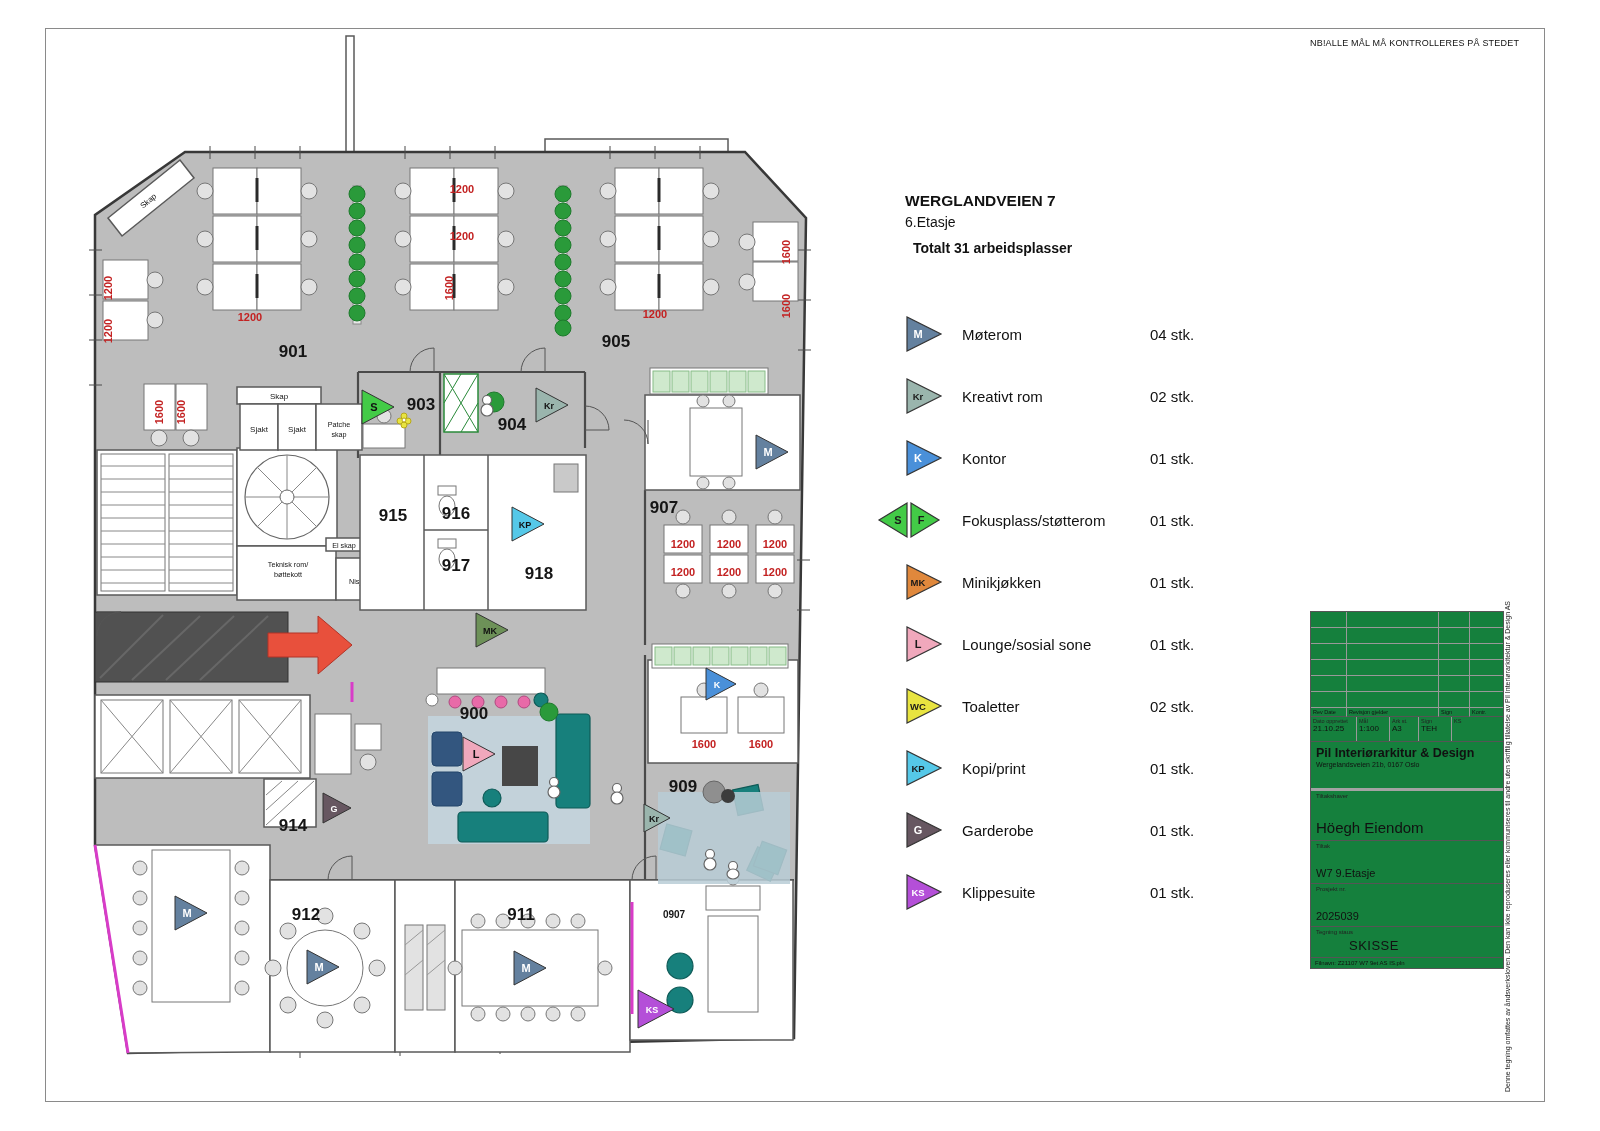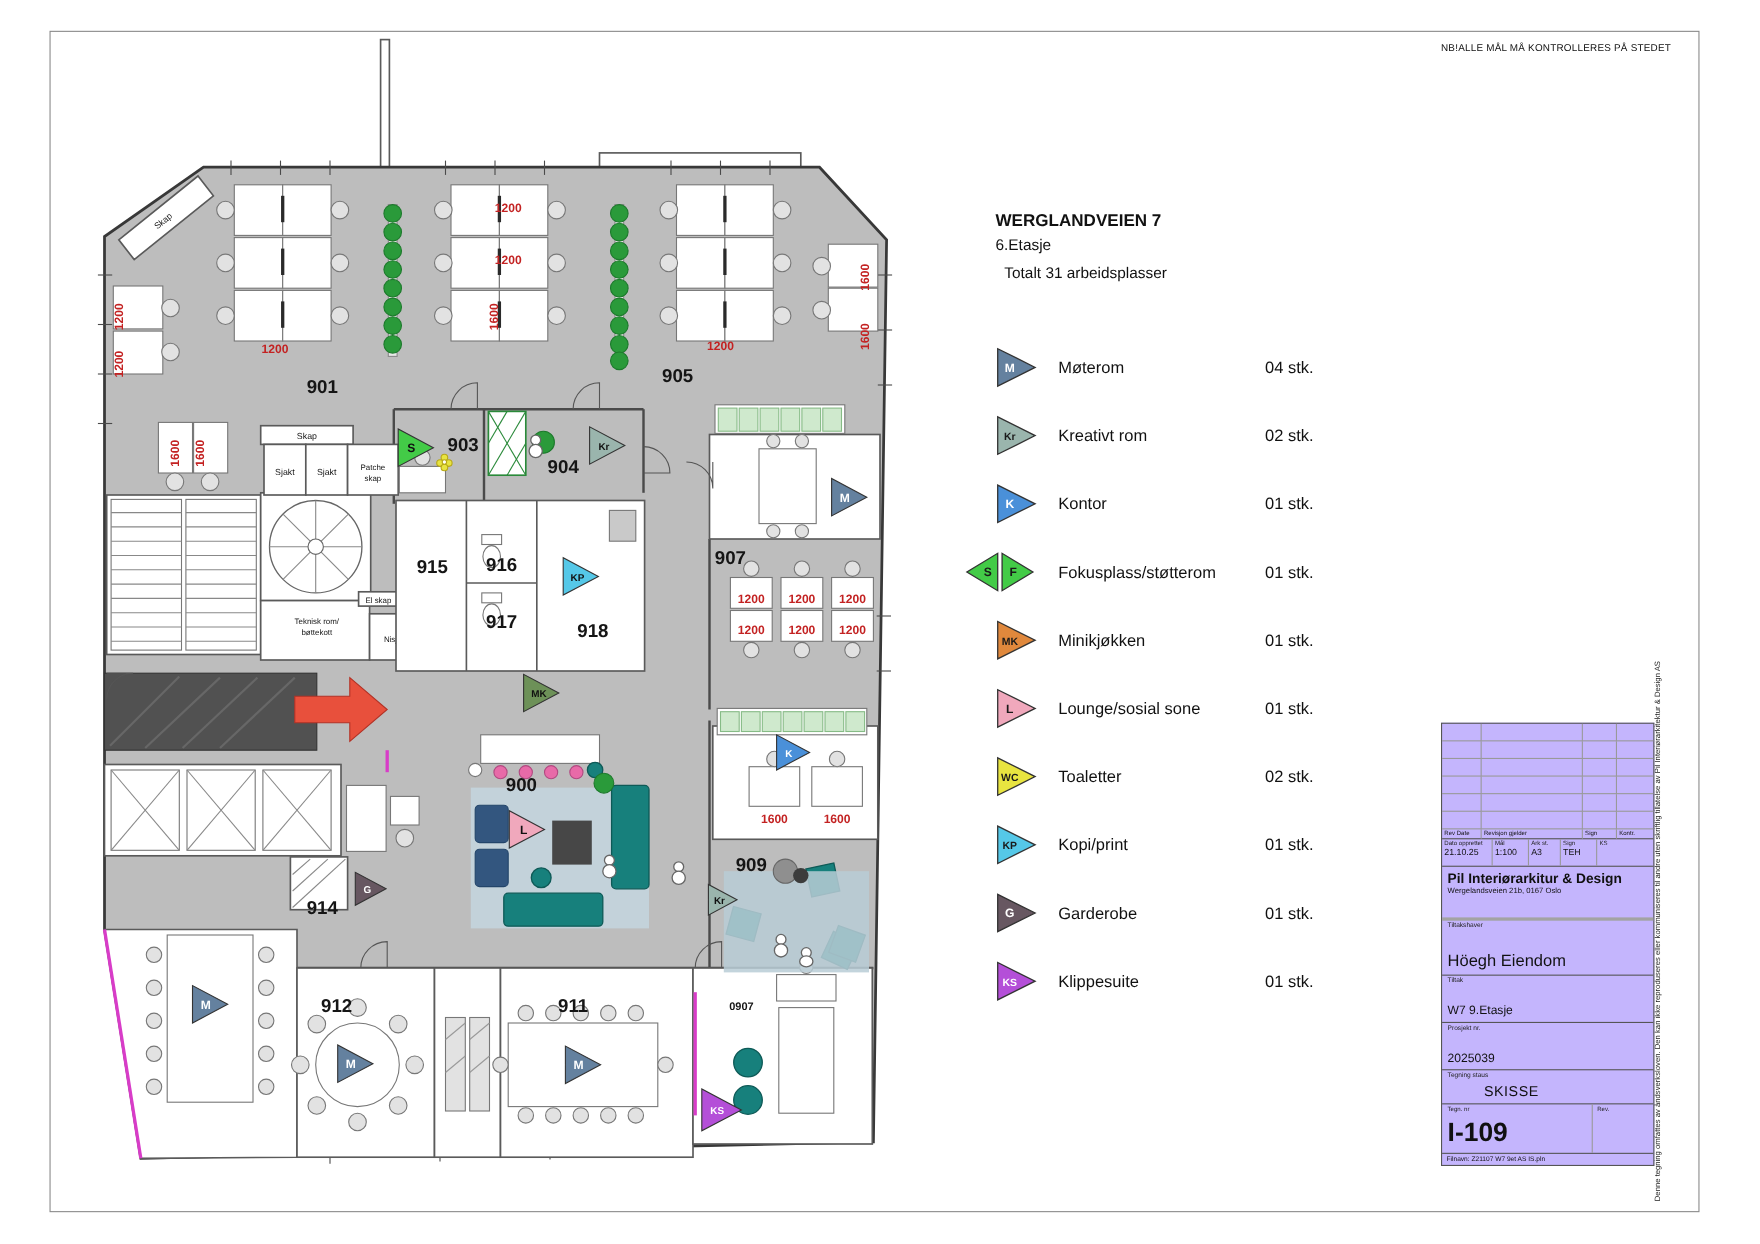--- a/index.html
+++ b/index.html
@@ -16,31 +16,31 @@
   .mlet{font-size:11px;font-weight:bold;text-anchor:middle;}
   .mlet2{font-size:9px;font-weight:bold;text-anchor:middle;}
   .w{fill:#fff;stroke:#5a5a5a;stroke-width:1.5;}
   .f{fill:#fff;stroke:#777;stroke-width:1;}
   .ch{fill:#e2e2e2;stroke:#777;stroke-width:1;}
   .ln{stroke:#555;stroke-width:1;fill:none;}
   .wall{stroke:#4a4a4a;stroke-width:2.2;fill:none;}
   .hdr{position:absolute;left:905px;top:192px;}
   .hdr .t{font-size:15.5px;font-weight:bold;}
   .hdr .s{font-size:14px;margin-top:4px;}
-  .hdr .n{font-size:14px;margin-top:10px;margin-left:8px;}
+  .hdr .n{font-size:14px;margin-top:10px;margin-left:8px;font-weight:bold;}
   .legend{position:absolute;left:905px;top:303px;width:310px;}
   .lg-row{display:grid;grid-template-columns:57px 188px 1fr;align-items:center;height:62px;}
   .lg-label,.lg-count{font-size:15px;}
   .lg-tri{display:block;}
   .lg-tri text{font-weight:bold;text-anchor:middle;font-size:11px;}
   .lg-tri text.two{font-size:9.5px;}
   .lg-tri polygon{stroke:#333;stroke-width:1.2;}
   .nb{position:absolute;left:1310px;top:38px;font-size:9px;letter-spacing:.2px;}
   .copyr{position:absolute;left:1504px;top:1092px;transform:rotate(-90deg);transform-origin:0 0;width:540px;font-size:7px;color:#222;white-space:nowrap;}
-  .tb{position:absolute;left:1310px;top:657px;width:192px;border:1px solid #555;background:#c4b5fd;}
+  .tb{position:absolute;left:1310px;top:611px;width:192px;border:1px solid #555;background:#15803d;}
   .revgrid{display:grid;grid-template-columns:36px 92px 31px 1fr;}
   .rc{height:15px;border-right:1px solid #999;border-bottom:1px solid #999;}
   .revgrid .rc:nth-child(4n){border-right:none;}
   .rh{font-size:5.5px;padding:1px 2px;border-right:1px solid #999;border-bottom:1px solid #555;}
   .revgrid .rh:nth-child(4n){border-right:none;}
   .inforow{display:grid;grid-template-columns:46px 33px 29px 33px 1fr;border-bottom:1px solid #555;}
   .icell{border-right:1px solid #999;padding:1px 2px;min-height:22px;}
   .inforow .icell:last-child{border-right:none;}
   .lab{font-size:5.5px;color:#222;display:block;}
   .val{font-size:8px;display:block;}
@@ -743,24 +743,15 @@
       <div class="v11">W7 9.Etasje</div>
     </div>
     <div class="fld">
       <span class="lab">Prosjekt nr.</span>
       <div class="v11">2025039</div>
     </div>
     <div class="fld">
       <span class="lab">Tegning staus</span>
       <div class="v13">SKISSE</div>
     </div>
-    <div class="tegn">
-      <div class="left">
-        <span class="lab">Tegn. nr</span>
-        <div class="big">I-109</div>
-      </div>
-      <div class="right">
-        <span class="lab">Rev.</span>
-      </div>
-    </div>
     <div class="filerow">Filnavn:  Z21107 W7 9et AS IS.pln</div>
   </div>
 </div>
 
 </body></html>

